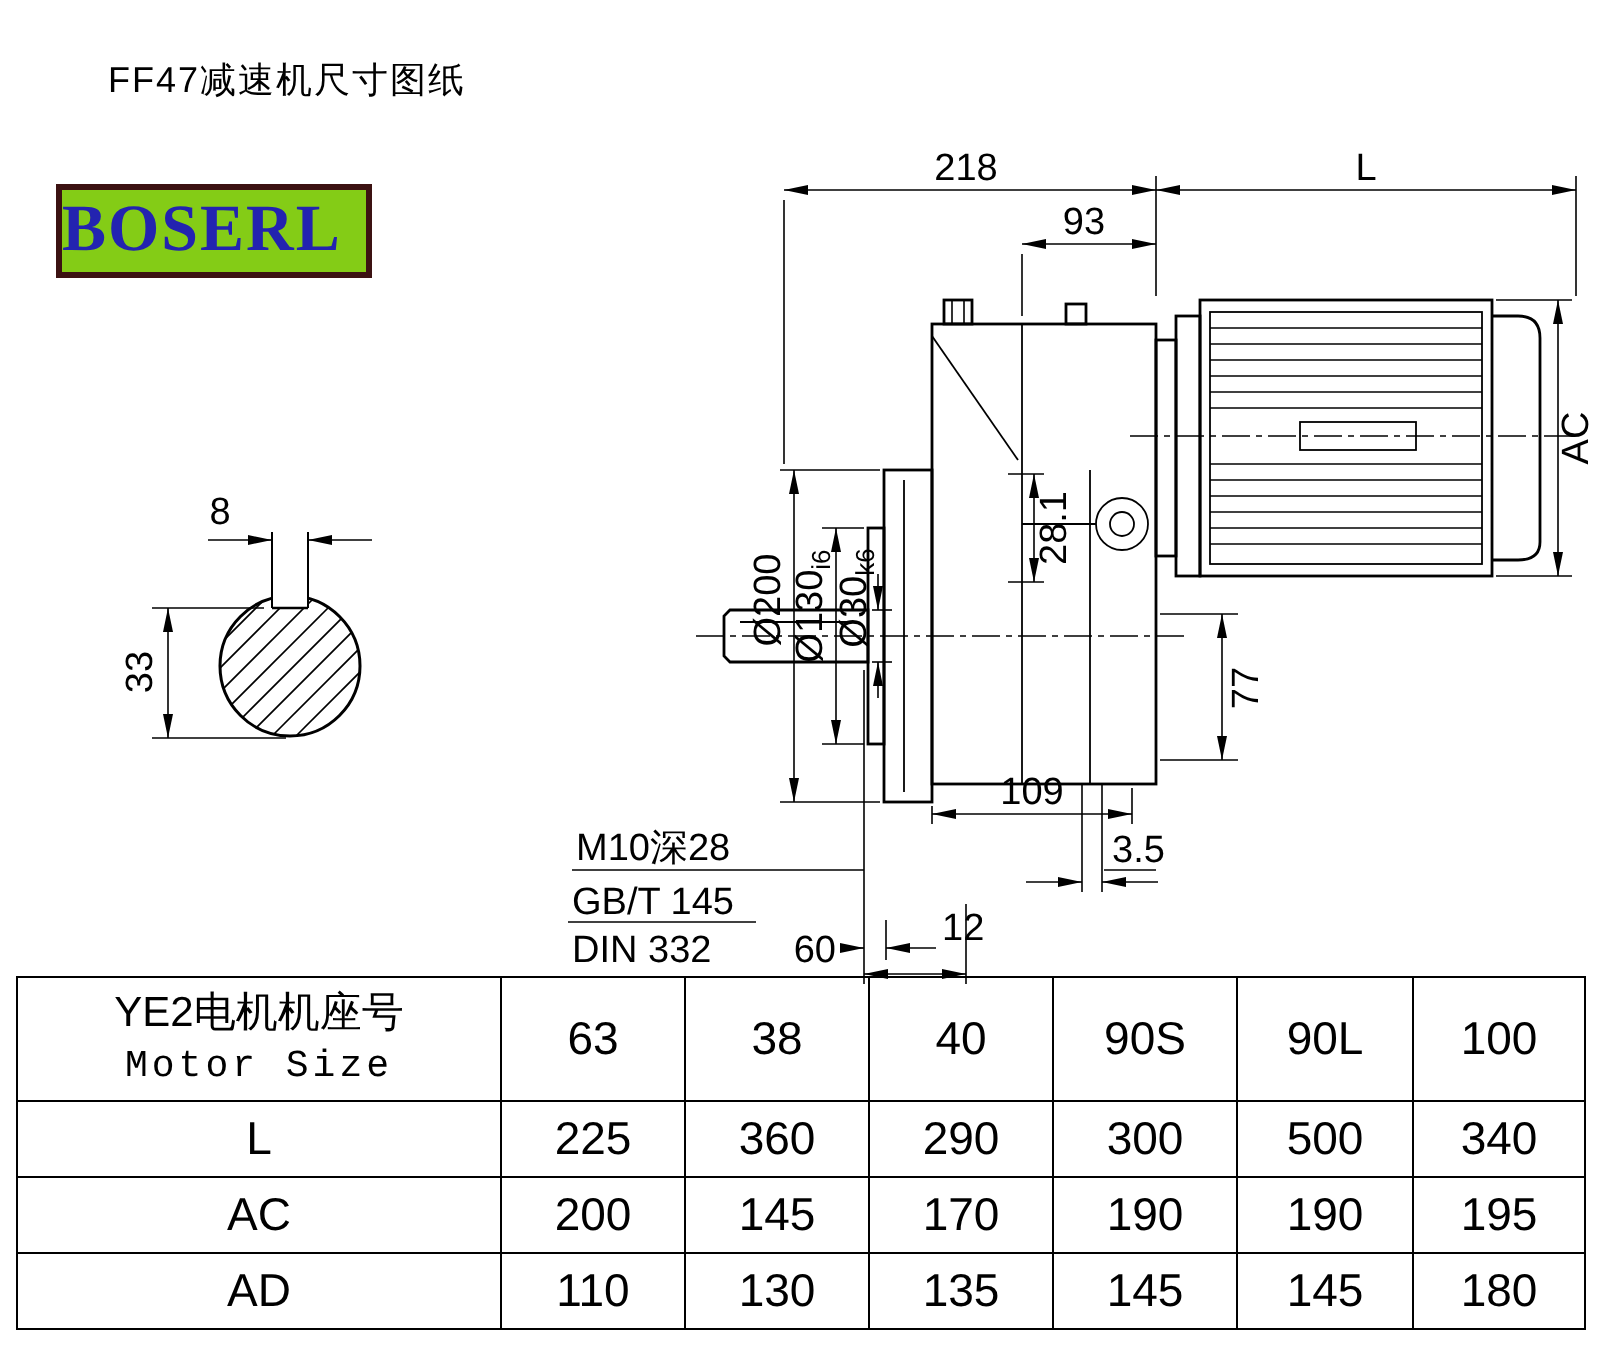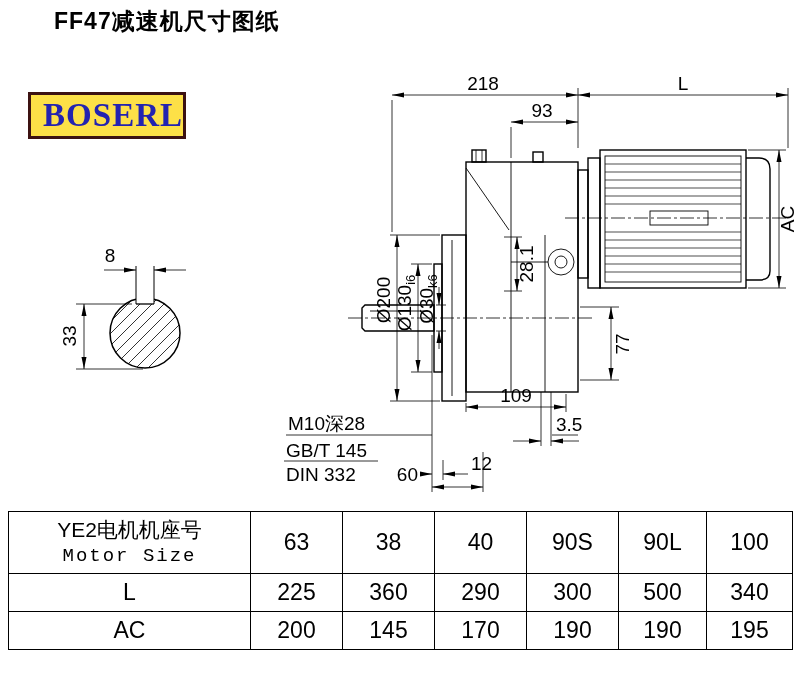--- a/index.html
+++ b/index.html
@@ -1,25 +1,25 @@
 <!DOCTYPE html>
 <html><head>
 <meta charset="utf-8">
 <style>
   * { margin:0; padding:0; box-sizing:border-box; }
   html,body { background:#ffffff; }
   body { width:800px; height:676px; font-family:"Liberation Sans", sans-serif; color:#000; }
   .page { position:relative; width:800px; height:676px; overflow:hidden; background:#fff; }
-  .title { position:absolute; left:54px; top:6px; font-size:23px; font-weight:bold; letter-spacing:1px; white-space:nowrap; }
+  .title { position:absolute; left:54px; top:28px; font-size:18px; font-weight:normal; letter-spacing:1px; white-space:nowrap; }
   .logo-box { position:absolute; left:28px; top:92px; width:158px; height:47px; border:3px solid #3c1212;
-              display:flex; align-items:center; justify-content:flex-end; background:#fde047; }
+              display:flex; align-items:center; justify-content:flex-start; background:#84cc16; }
   .logo-box span { font-family:"Liberation Serif", serif; font-weight:bold; font-size:33px; color:#2323b0; letter-spacing:1px; }
   svg.drawing { position:absolute; left:0; top:0; }
   svg text { font-family:"Liberation Sans", sans-serif; font-size:19px; fill:#000; stroke:none; }
-  table.spec { position:absolute; left:8px; top:511px; border-collapse:collapse; table-layout:fixed; width:784px; }
+  table.spec { position:absolute; left:8px; top:488px; border-collapse:collapse; table-layout:fixed; width:784px; }
   table.spec td { border:1px solid #000; text-align:center; vertical-align:middle; font-size:23px; padding:0; }
   tr.head-row td { height:62px; }
   tr.data-row td { height:38px; }
   .hdr-cn { font-size:21px; line-height:26px; }
   .hdr-en { font-size:19px; line-height:26px; letter-spacing:2px; font-family:"Liberation Mono", monospace; }
 </style>
 </head>
 <body>
 
 <div class="page">
@@ -219,16 +219,25 @@
       </tr>
       <tr class="data-row">
         <td>AC</td>
         <td>200</td>
         <td>145</td>
         <td>170</td>
         <td>190</td>
         <td>190</td>
         <td>195</td>
       </tr>
+      <tr class="data-row">
+        <td>AD</td>
+        <td>110</td>
+        <td>130</td>
+        <td>135</td>
+        <td>145</td>
+        <td>145</td>
+        <td>180</td>
+      </tr>
     </tbody>
   </table>
 
 </div>
 
 </body></html>

